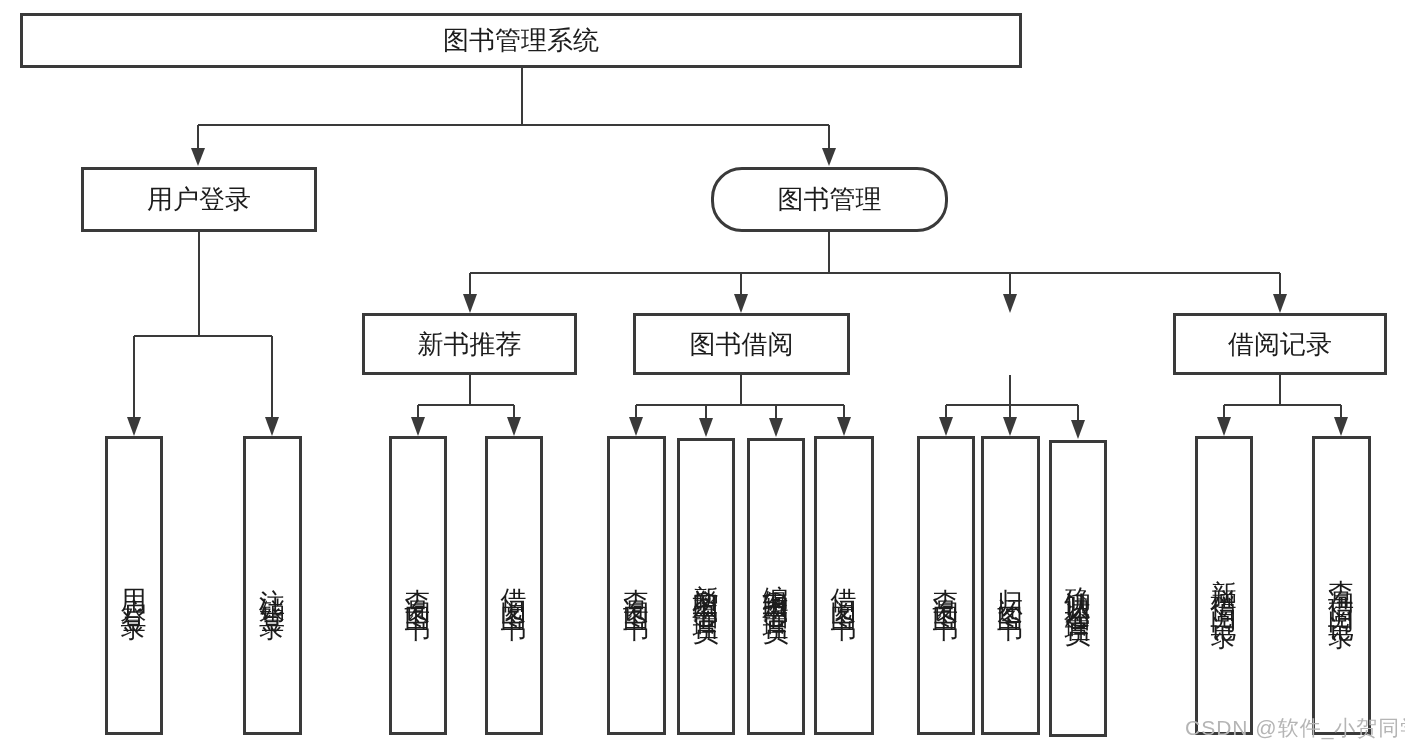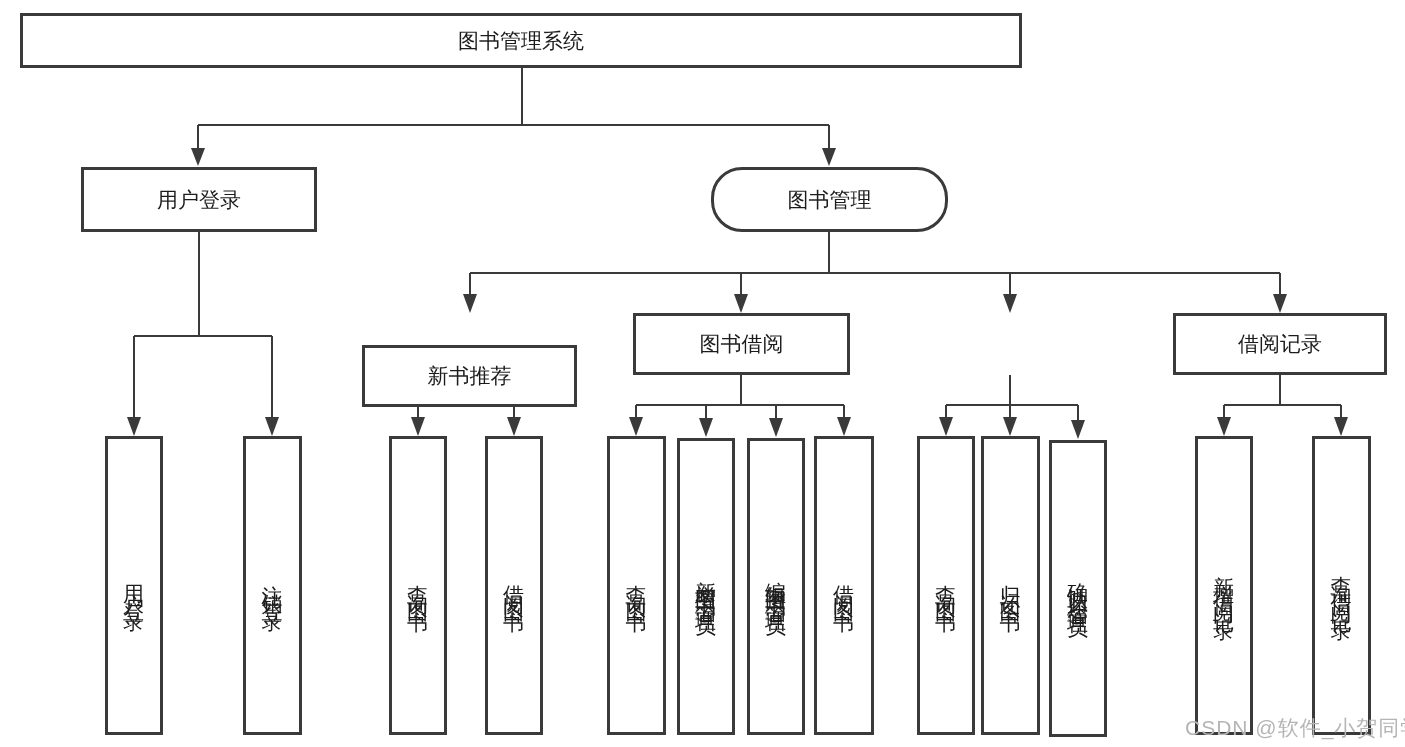--- a/index.html
+++ b/index.html
@@ -10,33 +10,33 @@
     position:relative; width:1405px; height:747px;
     background:var(--background,#ffffff); overflow:hidden;
   }
   .connectors { position:absolute; left:0; top:0; width:1405px; height:747px; z-index:1; }
   .connectors path { stroke:var(--line,#3a3a3a); stroke-width:2.5; fill:none; }
   .connectors polygon { fill:var(--line,#3a3a3a); stroke:none; }
   .node {
     position:absolute; background:#ffffff;
     border:3px solid var(--border,#3a3a3a);
     display:flex; align-items:center; justify-content:center;
-    color:var(--text,#1c1c1c); font-size:21px; z-index:2;
+    color:var(--text,#1c1c1c); font-size:26px; z-index:2;
     white-space:nowrap;
   }
   .vnode span {
     writing-mode:vertical-rl; text-orientation:mixed;
     letter-spacing:9px; line-height:1;
   }
   .vnode.long span { letter-spacing:5px; }
   
   .n-root   { left:20px;  top:13px;  width:1002px; height:55px; }
   .n-login  { left:81px;  top:167px; width:236px;  height:65px; }
   .n-mgmt   { left:711px; top:167px; width:237px;  height:65px;border-radius:31px; }
-  .n-g1 { left:362px;  top:313px; width:215px; height:62px;margin-top:32px; }
+  .n-g1 { left:362px;  top:313px; width:215px; height:62px; }
   .n-g2 { left:633px;  top:313px; width:217px; height:62px;justify-content:center; }
   .n-g3 { left:902px;  top:313px; width:216px; height:62px; }
   .n-g4 { left:1173px; top:313px; width:214px; height:62px; }
   .n-a1 { left:105px;  top:436px; width:58px; height:299px; }
   .n-a2 { left:243px;  top:436px; width:59px; height:299px; }
   .n-b1 { left:389px;  top:436px; width:58px; height:299px; }
   .n-b2 { left:485px;  top:436px; width:58px; height:299px; }
   .n-c1 { left:607px;  top:436px; width:59px; height:299px; }
   .n-c2 { left:677px;  top:438px; width:58px; height:297px; }
   .n-c3 { left:747px;  top:438px; width:58px; height:297px; }

